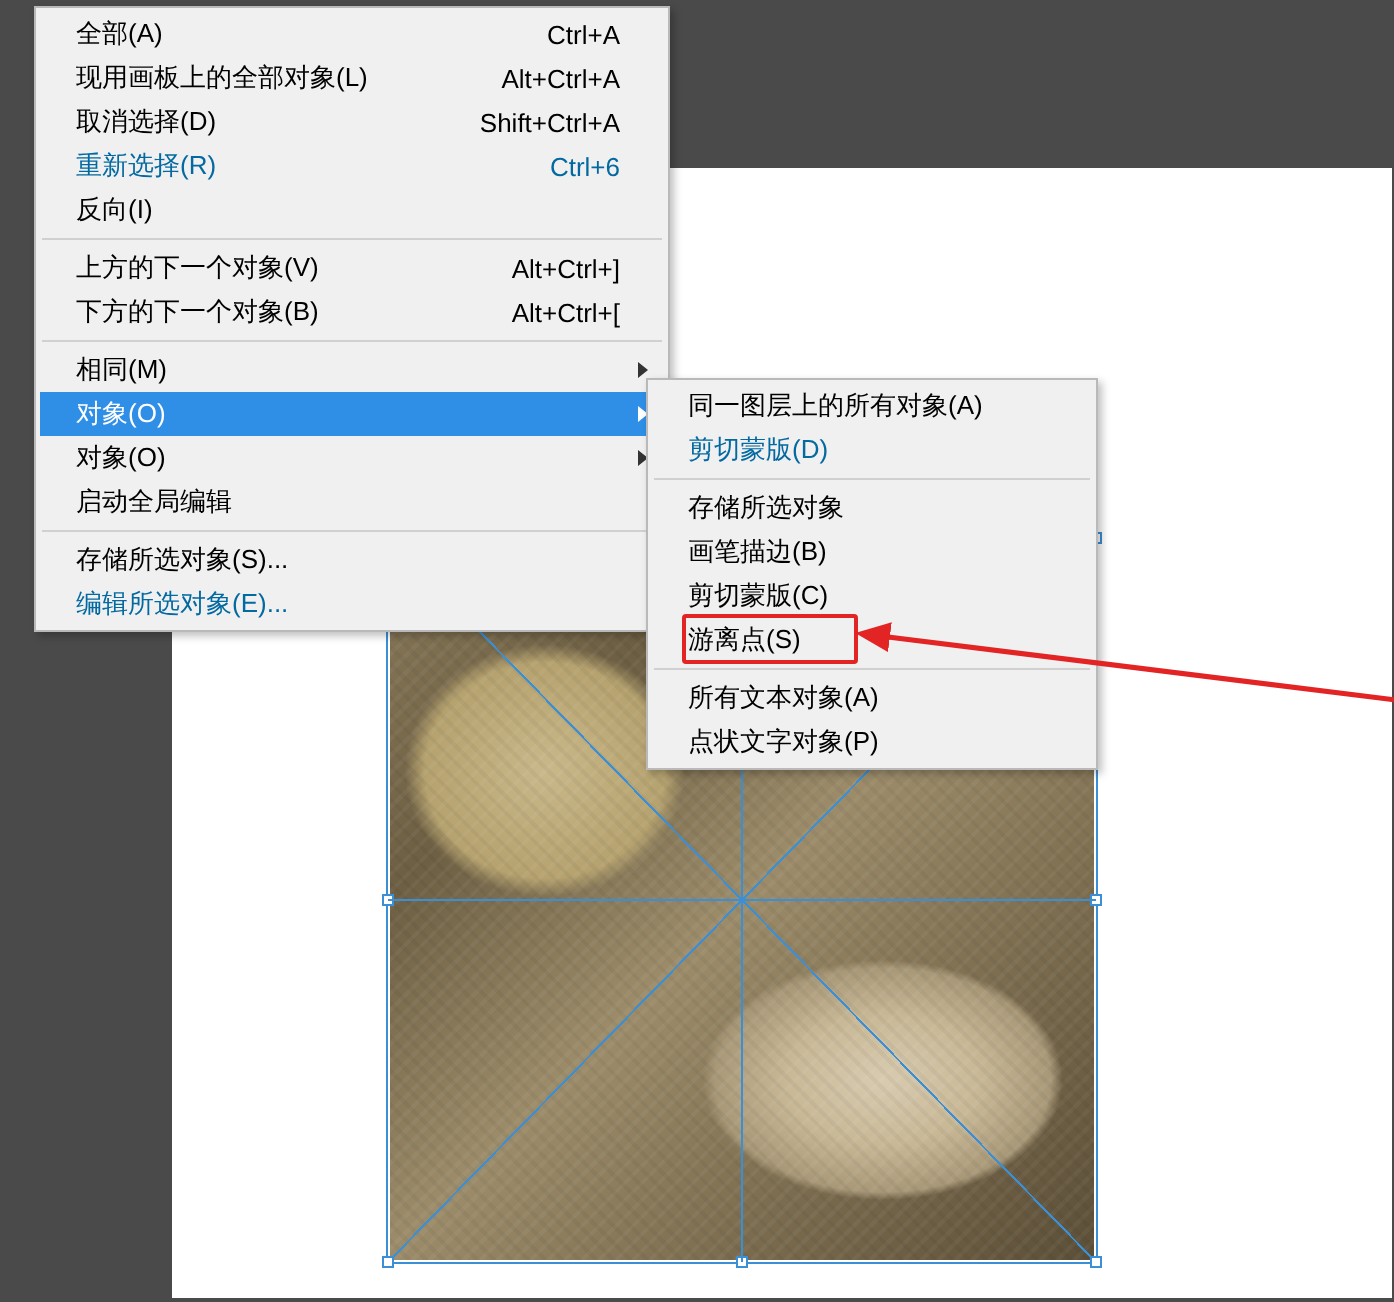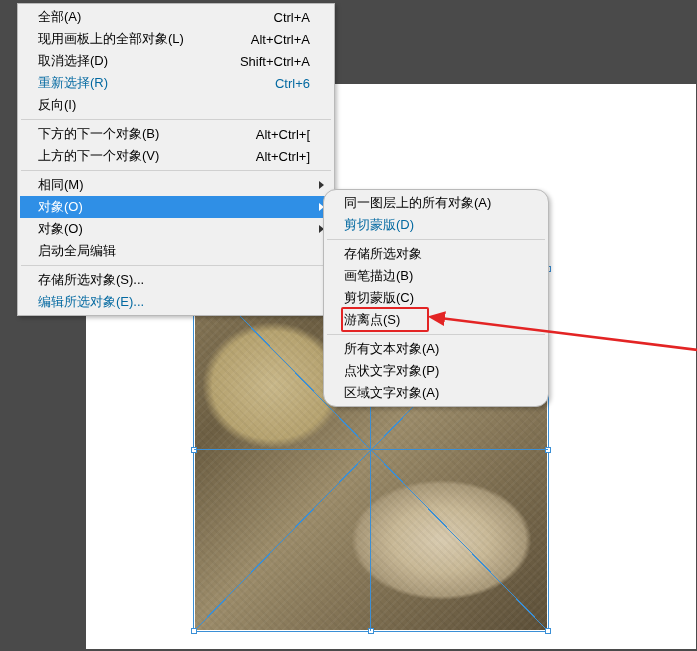--- a/index.html
+++ b/index.html
@@ -80,21 +80,21 @@
   .h-br { left: 100%; top: 100%; }
 
   .menu {
     position: absolute;
     background: #f0f0f0;
     border: 1px solid #b9b9b9;
     box-shadow: 2px 2px 4px rgba(0,0,0,0.25);
     padding: 2px;
   }
   .menu.main { left: 17px; top: 3px; width: 318px; }
-  .menu.sub  { left: 323px; top: 189px; width: 226px; border-radius: 13px; }
+  .menu.sub  { left: 323px; top: 189px; width: 226px; }
 
   .menu-item {
     display: flex;
     align-items: center;
     height: 22px;
     padding: 0 22px 0 18px;
     color: #000;
     position: relative;
     white-space: nowrap;
   }
@@ -169,27 +169,27 @@
   </div>
   <div class="menu-item disabled">
     <span class="label">重新选择(R)</span>
     <span class="shortcut">Ctrl+6</span>
   </div>
   <div class="menu-item">
     <span class="label">反向(I)</span>
   </div>
   <div class="menu-sep"></div>
   <div class="menu-item">
+    <span class="label">上方的下一个对象(V)</span>
+    <span class="shortcut">Alt+Ctrl+]</span>
+  </div>
+  <div class="menu-item">
     <span class="label">下方的下一个对象(B)</span>
     <span class="shortcut">Alt+Ctrl+[</span>
   </div>
-  <div class="menu-item">
-    <span class="label">上方的下一个对象(V)</span>
-    <span class="shortcut">Alt+Ctrl+]</span>
-  </div>
   <div class="menu-sep"></div>
   <div class="menu-item submenu">
     <span class="label">相同(M)</span>
   </div>
   <div class="menu-item submenu highlight">
     <span class="label">对象(O)</span>
   </div>
   <div class="menu-item submenu">
     <span class="label">对象(O)</span>
   </div>
@@ -224,23 +224,20 @@
   </div>
   <div class="menu-item">
     <span class="label">游离点(S)</span>
   </div>
   <div class="menu-sep"></div>
   <div class="menu-item">
     <span class="label">所有文本对象(A)</span>
   </div>
   <div class="menu-item">
     <span class="label">点状文字对象(P)</span>
-  </div>
-  <div class="menu-item">
-    <span class="label">区域文字对象(A)</span>
   </div>
 </div>
 
 <div class="annot-box"></div>
 <svg class="annot-arrow" viewBox="0 0 280 140">
   <defs>
     <marker id="ah" markerWidth="10" markerHeight="10" refX="2" refY="3" orient="auto">
       <path d="M0,0 L0,6 L7,3 z" fill="#e32424"></path>
     </marker>
   </defs>

